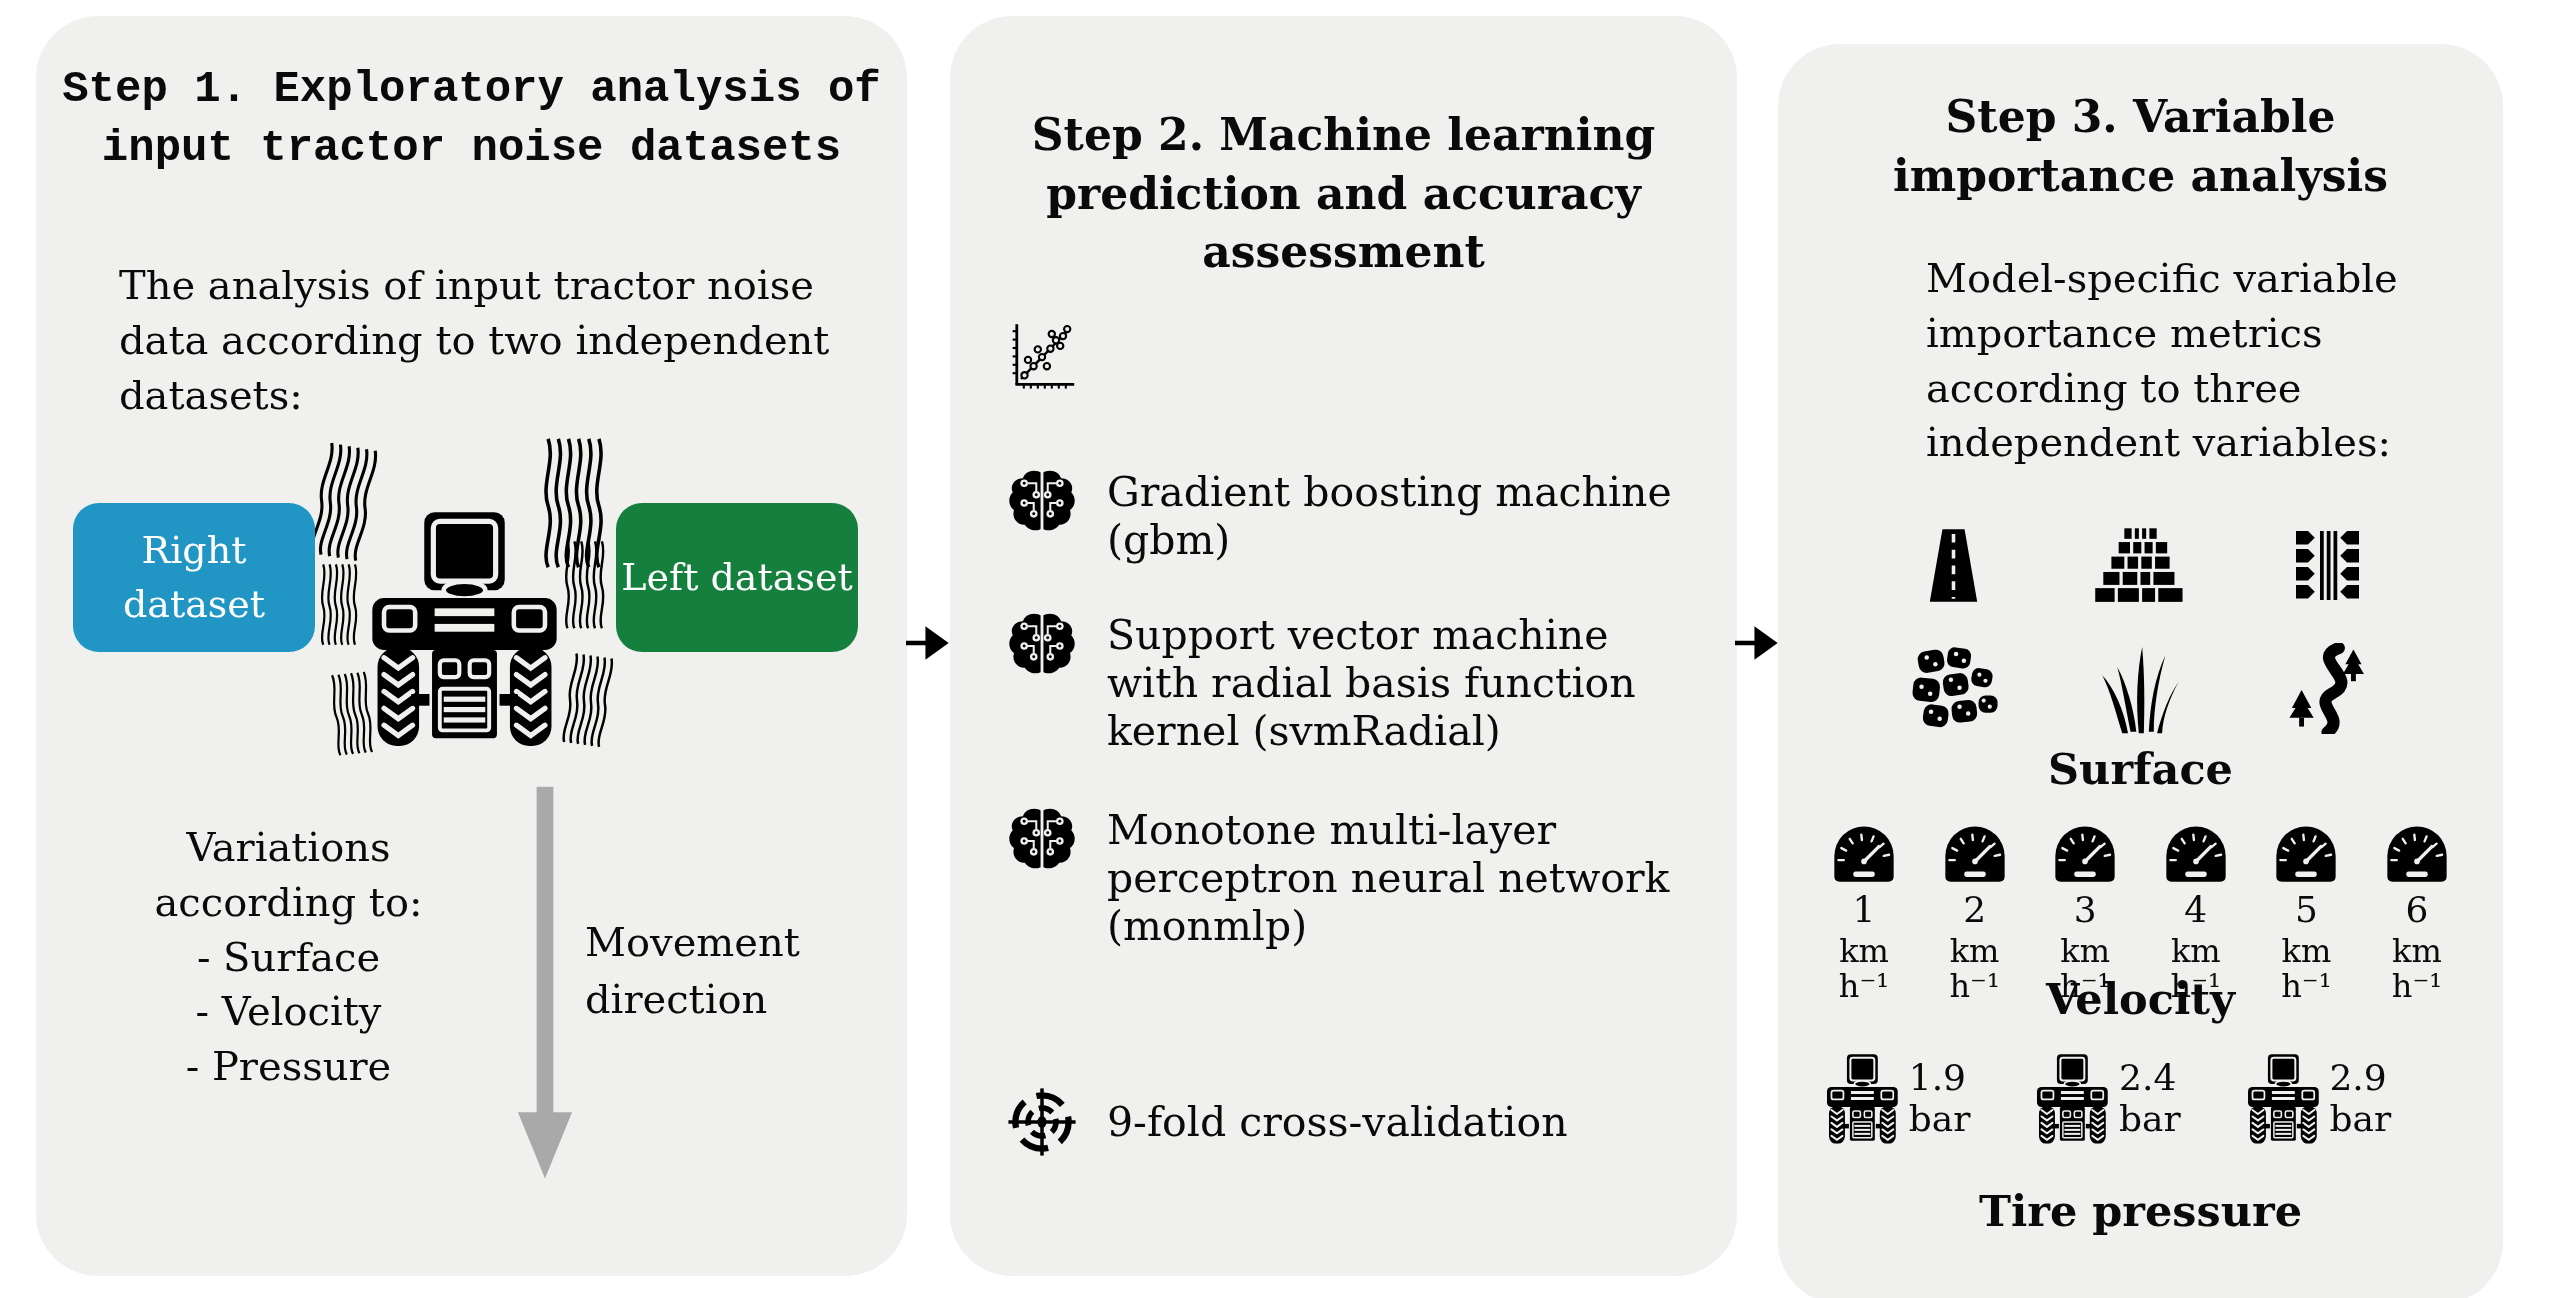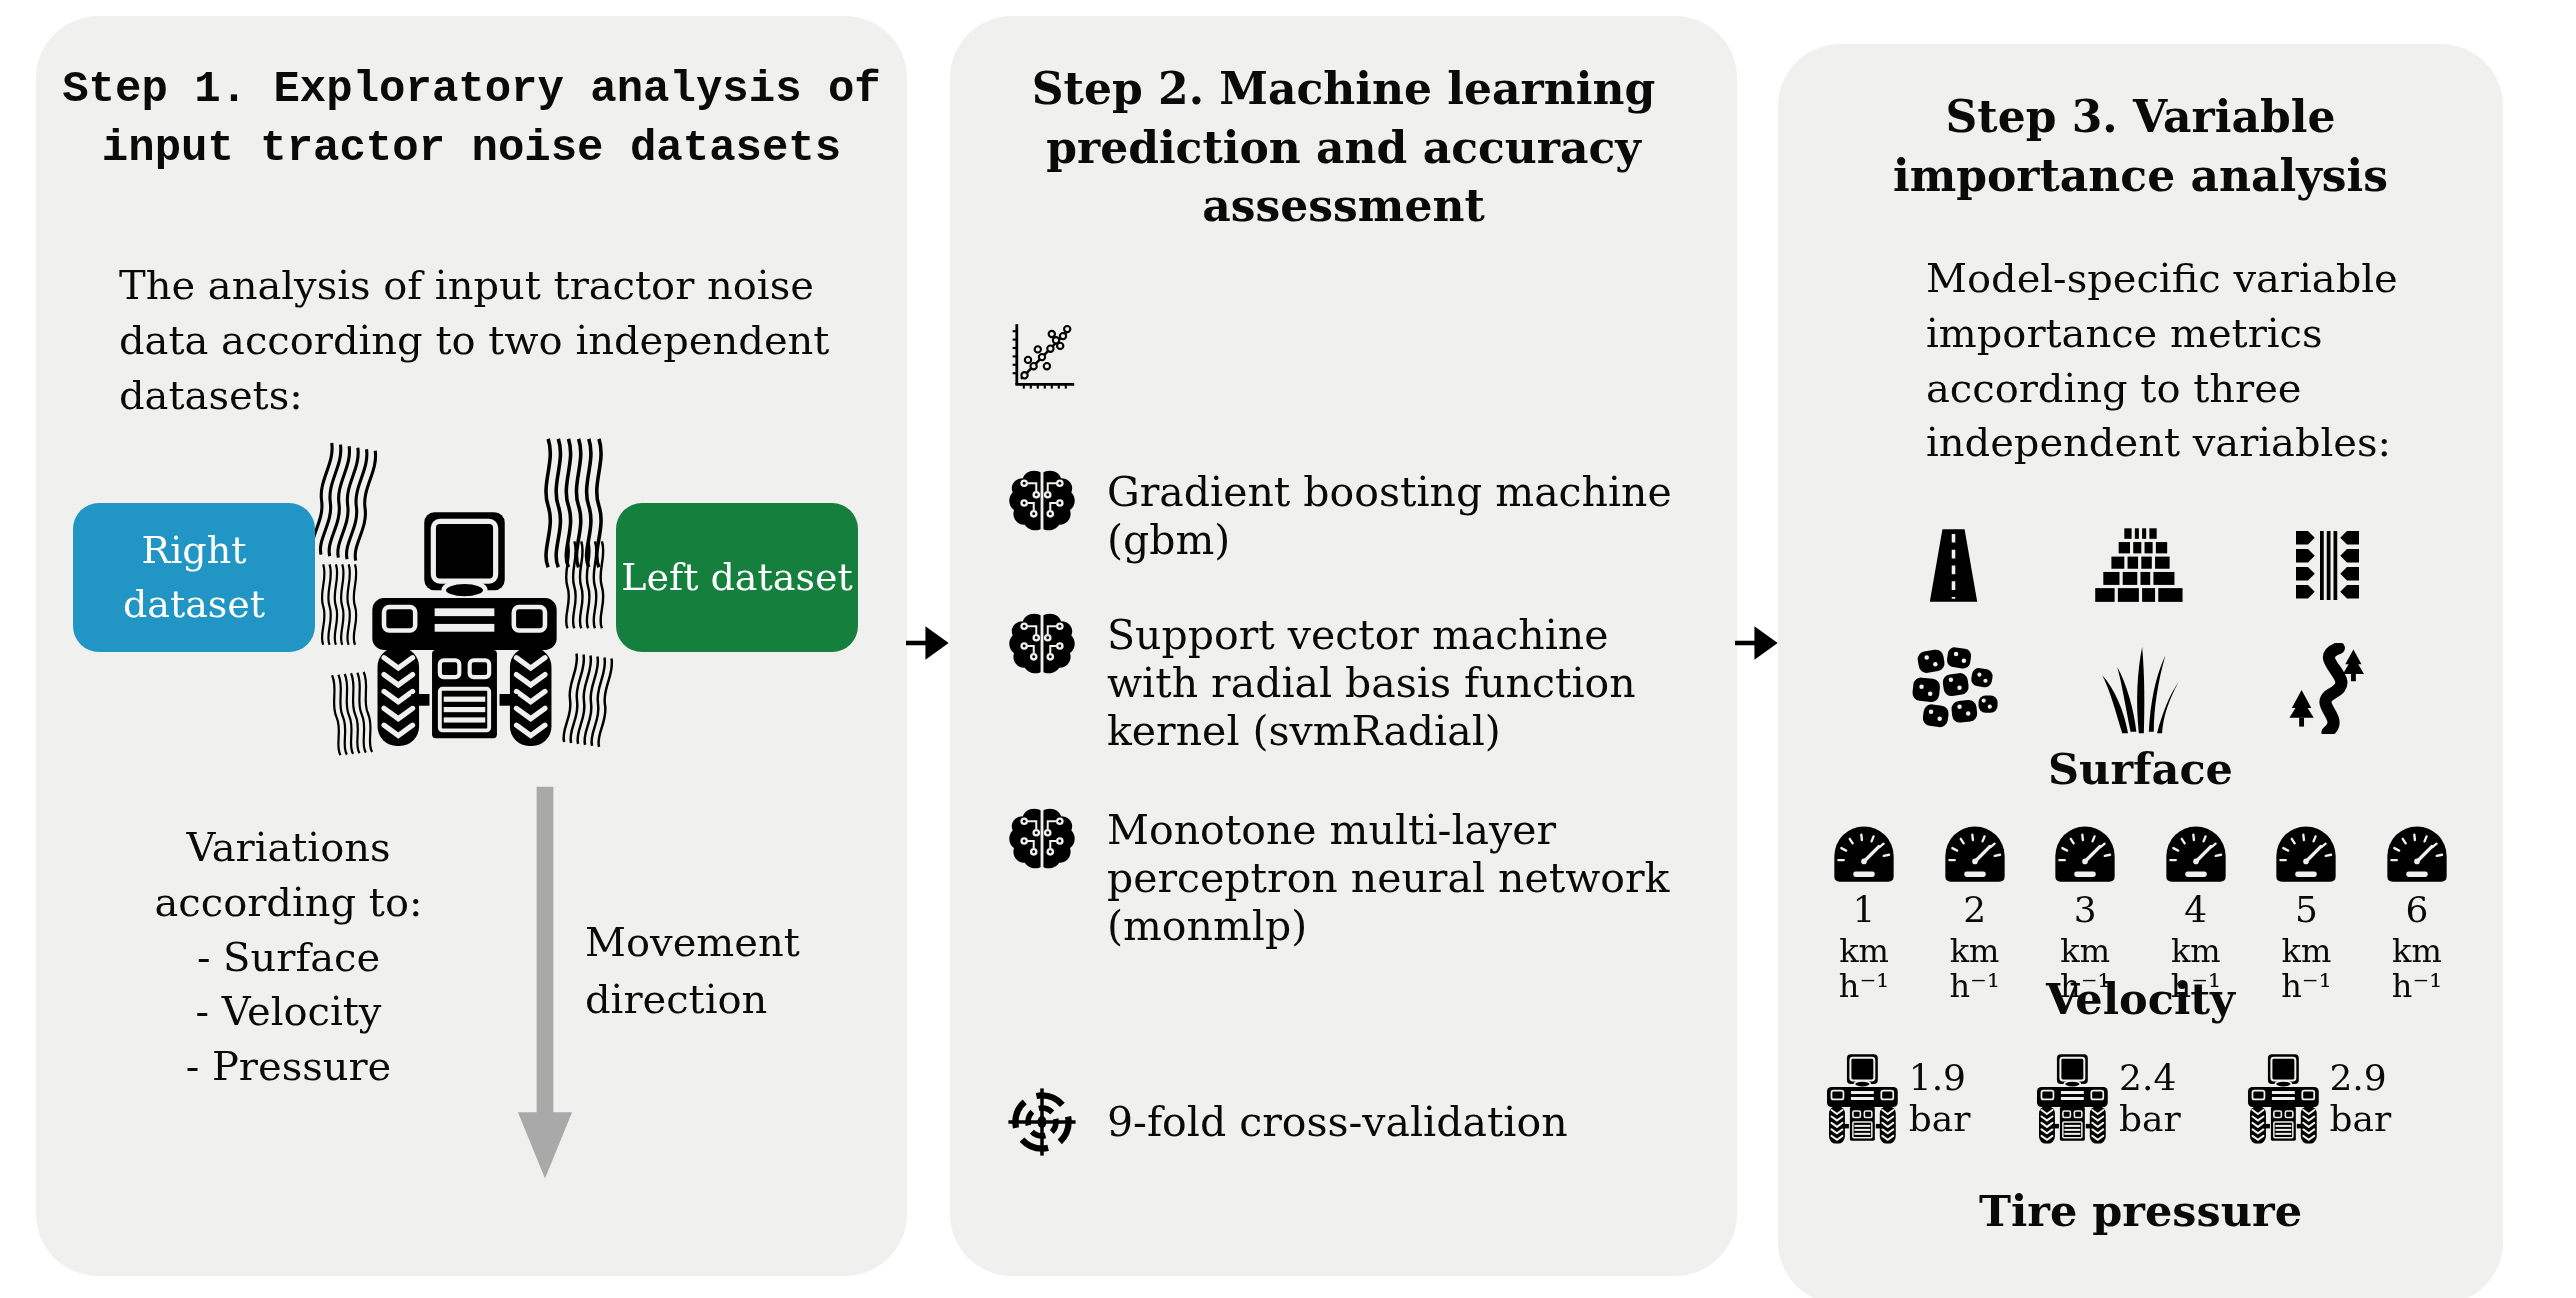--- a/index.html
+++ b/index.html
@@ -15,21 +15,21 @@
   }
   #panel1 { left:36px;  width:871px; }
   #panel2 { left:950px; width:787px; }
   #panel3 { left:1778px; width:725px;margin-top:28px; }
 
   .title {
     position:absolute; top:44px; left:0; right:0;
     font-size:44px; font-weight:bold; text-align:center; line-height:1.33;
   }
   #panel1 .title { padding:0 23px;font-family:Liberation Mono, monospace; }
-  #panel2 .title { padding:0 39px; }
+  #panel2 .title { padding:0 39px;margin-top:46px; }
   #panel3 .title { padding:0 39px; }
 
   .desc { position:absolute; font-size:40px; line-height:1.37; }
   #p1-desc { left:83px; top:242px; width:747px; }
   #p3-desc { left:148px; top:207px; width:546px; }
 
   
   .dataset-box {
     position:absolute; top:487px; width:242px; height:149px;
     border-radius:26px; color:#ffffff; font-size:38px; line-height:1.42;

